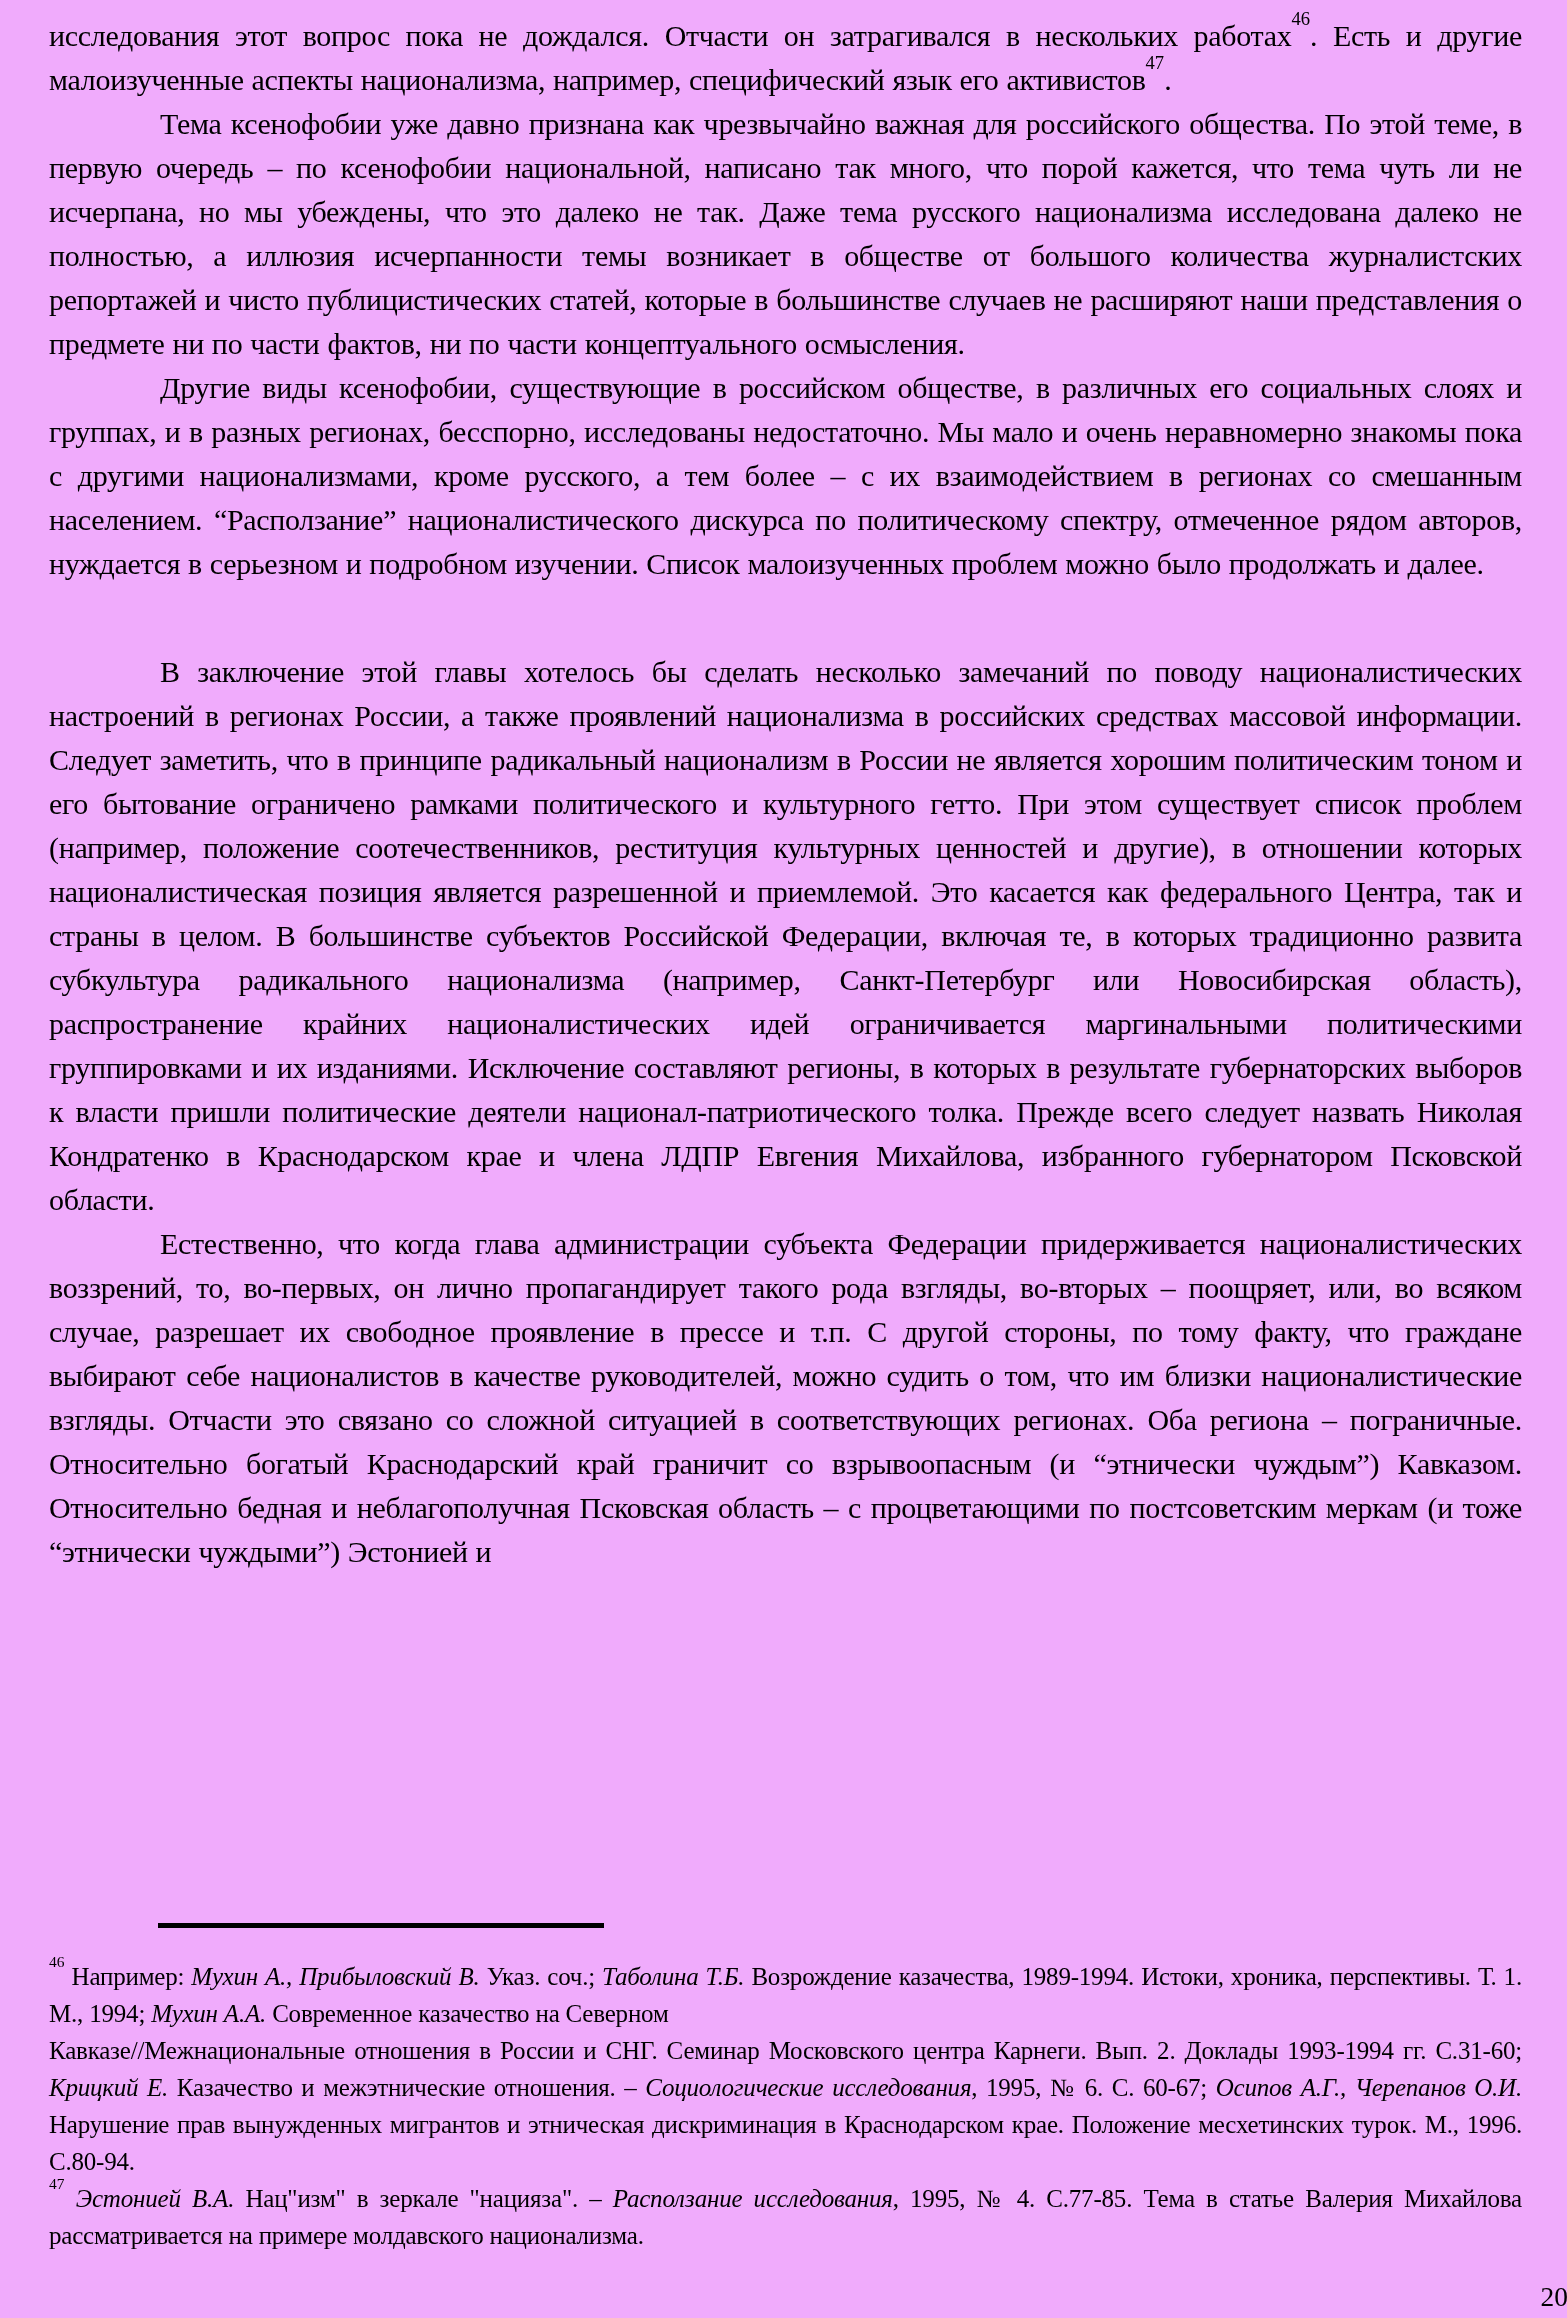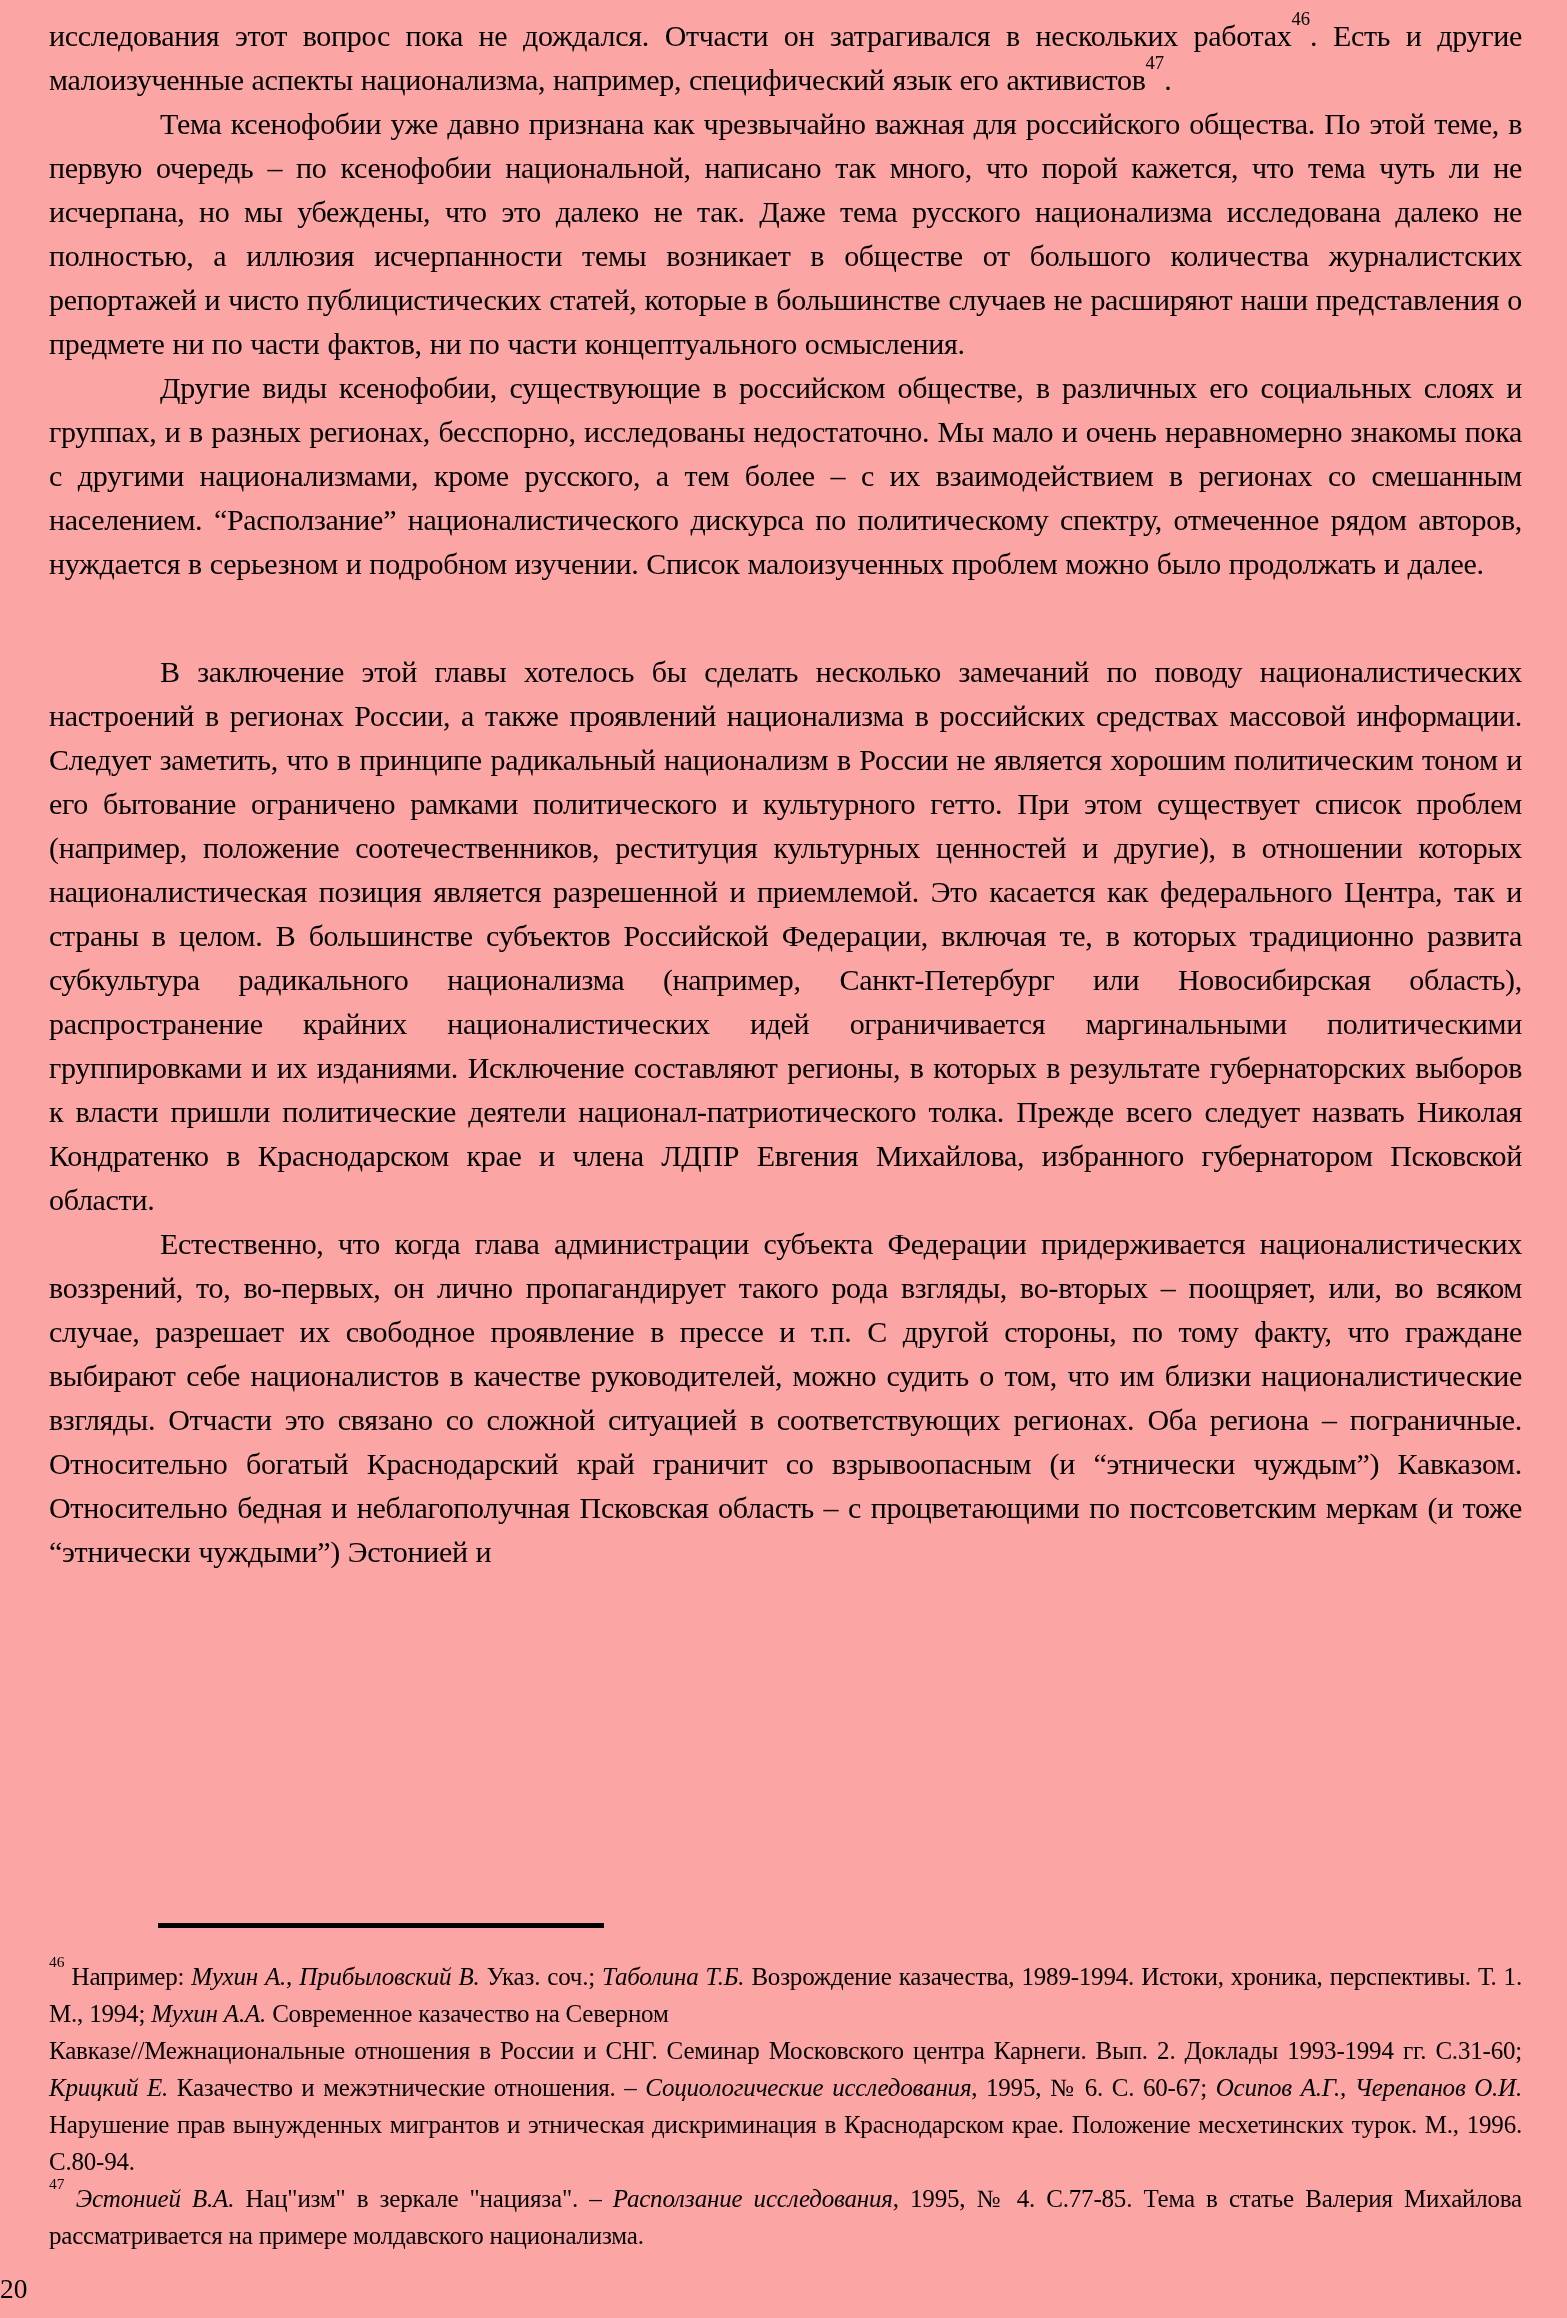--- a/index.html
+++ b/index.html
@@ -4,21 +4,21 @@
 <style>
   html, body {
     margin: 0;
     padding: 0;
     background: #ffffff;
   }
   .page {
     position: relative;
     width: 1568px;
     height: 2319px;
-    background: #fca5a5;
+    background: #f0abfc;
     color: #000000;
     font-family: "Liberation Serif", "DejaVu Serif", serif;
     overflow: hidden;
   }
   .content {
     position: absolute;
     left: 49px;
     right: 46px;
     top: 14.4px;
   }
@@ -55,22 +55,22 @@
     margin: 0;
     font-size: 25px;
     line-height: 37px;
     text-align: justify;
     letter-spacing: -0.2px;
   }
   .page-number {
     position: absolute;
     left: 0;
     right: 0;
-    bottom: 14px;
-    text-align: left;
+    bottom: 6px;
+    text-align: right;
     font-size: 27.4px;
     font-family: "Liberation Serif", "DejaVu Serif", serif;
     color: #000000;
   }
 </style>
 </head>
 <body>
 
 <div class="page">
   <div class="content" id="main-text">

